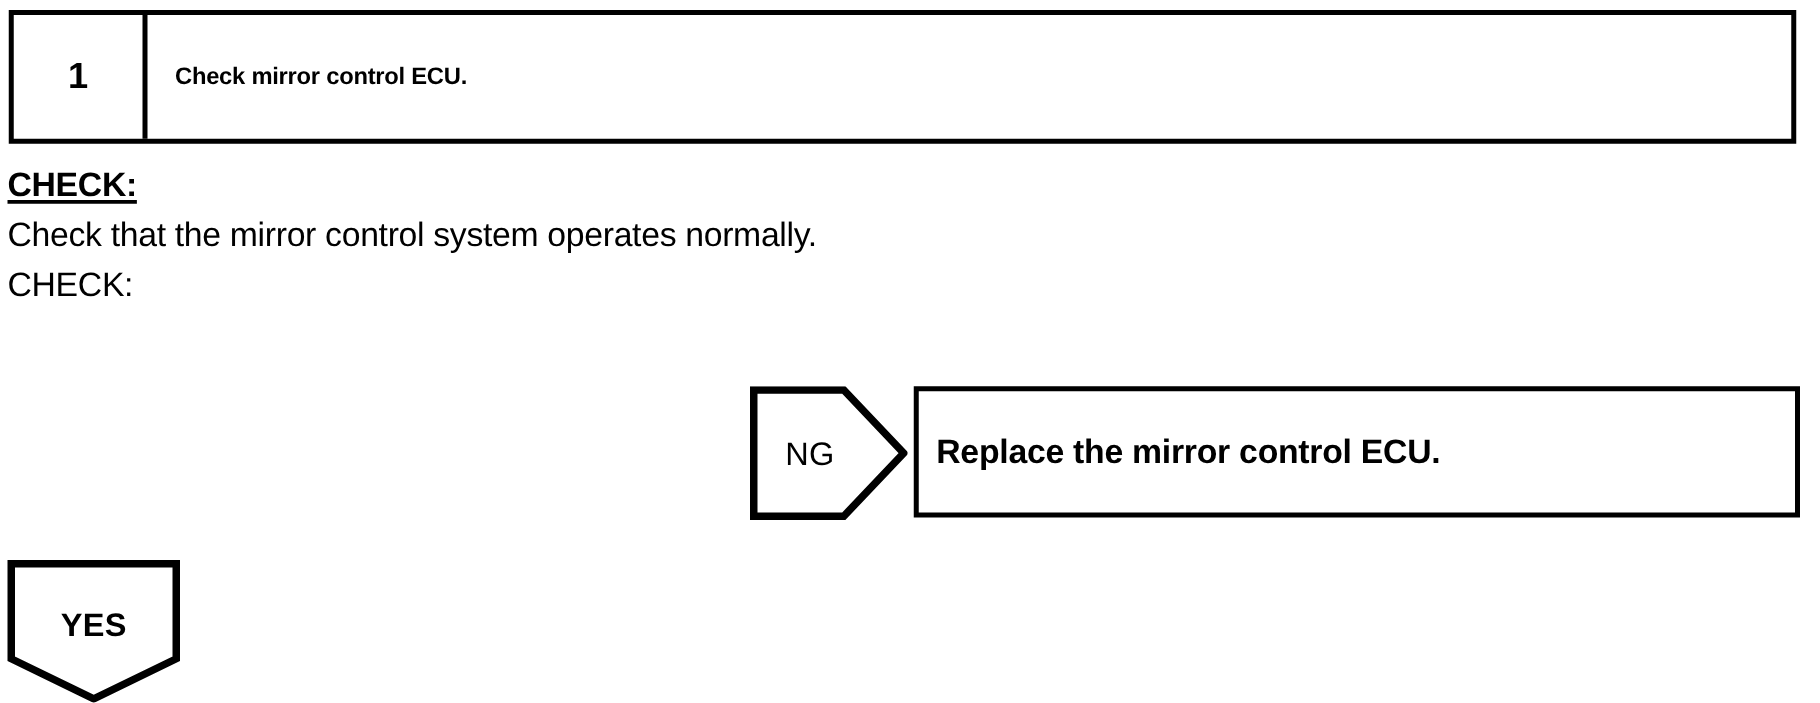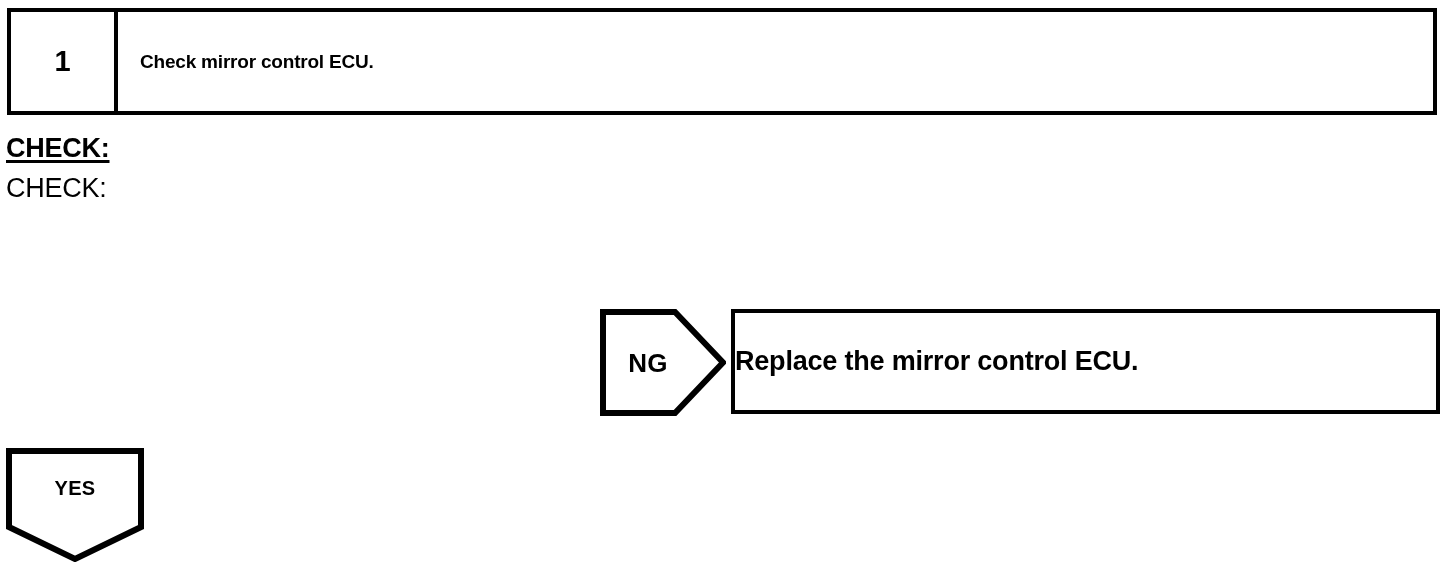--- a/index.html
+++ b/index.html
@@ -93,36 +93,37 @@
   .ng-arrow .ng-label {
     position: absolute;
     left: 0;
     top: 0;
     width: 96px;
     height: 107px;
     display: flex;
     align-items: center;
     justify-content: center;
     font-size: 26px;
-    font-weight: bold;
+    font-weight: normal;
     line-height: 1;
     letter-spacing: 0.3px;
   }
 
   .result-box {
     position: absolute;
     left: 731px;
     top: 309px;
     width: 709px;
     height: 105px;
     box-sizing: border-box;
     border: 4px solid #000;
     background: #fff;
     display: flex;
     align-items: center;
+    padding-left: 14px;
   }
   .result-box .result-text {
     font-size: 27px;
     font-weight: bold;
     line-height: 1;
     letter-spacing: -0.2px;
   }
 
   
   .yes-arrow {
@@ -133,46 +134,47 @@
     height: 115px;
   }
   .yes-arrow svg {
     display: block;
     width: 140px;
     height: 115px;
   }
   .yes-arrow .yes-label {
     position: absolute;
     left: 0;
-    top: 0;
+    top: 12px;
     width: 140px;
     height: 82px;
     display: flex;
     align-items: center;
     justify-content: center;
-    font-size: 20px;
+    font-size: 26px;
     font-weight: bold;
     line-height: 1;
     letter-spacing: 0.3px;
   }
 </style>
 </head>
 <body>
 
 <div class="step-table">
   <div class="step-num-cell">
     <span class="num">1</span>
   </div>
   <div class="step-title-cell">
     <span class="title">Check mirror control ECU.</span>
   </div>
 </div>
 
 <div class="body-block">
   <div class="body-line label-underline">CHECK:</div>
+  <div class="body-line">Check that the mirror control system operates normally.</div>
   <div class="body-line">CHECK:</div>
 </div>
 
 <div class="ng-arrow">
   <svg viewBox="0 0 126 107" xmlns="http://www.w3.org/2000/svg">
     <polygon points="3,3 75,3 123,53.5 75,104 3,104" fill="#ffffff" stroke="#000000" stroke-width="6" stroke-linejoin="miter"></polygon>
   </svg>
   <span class="ng-label">NG</span>
 </div>
 

